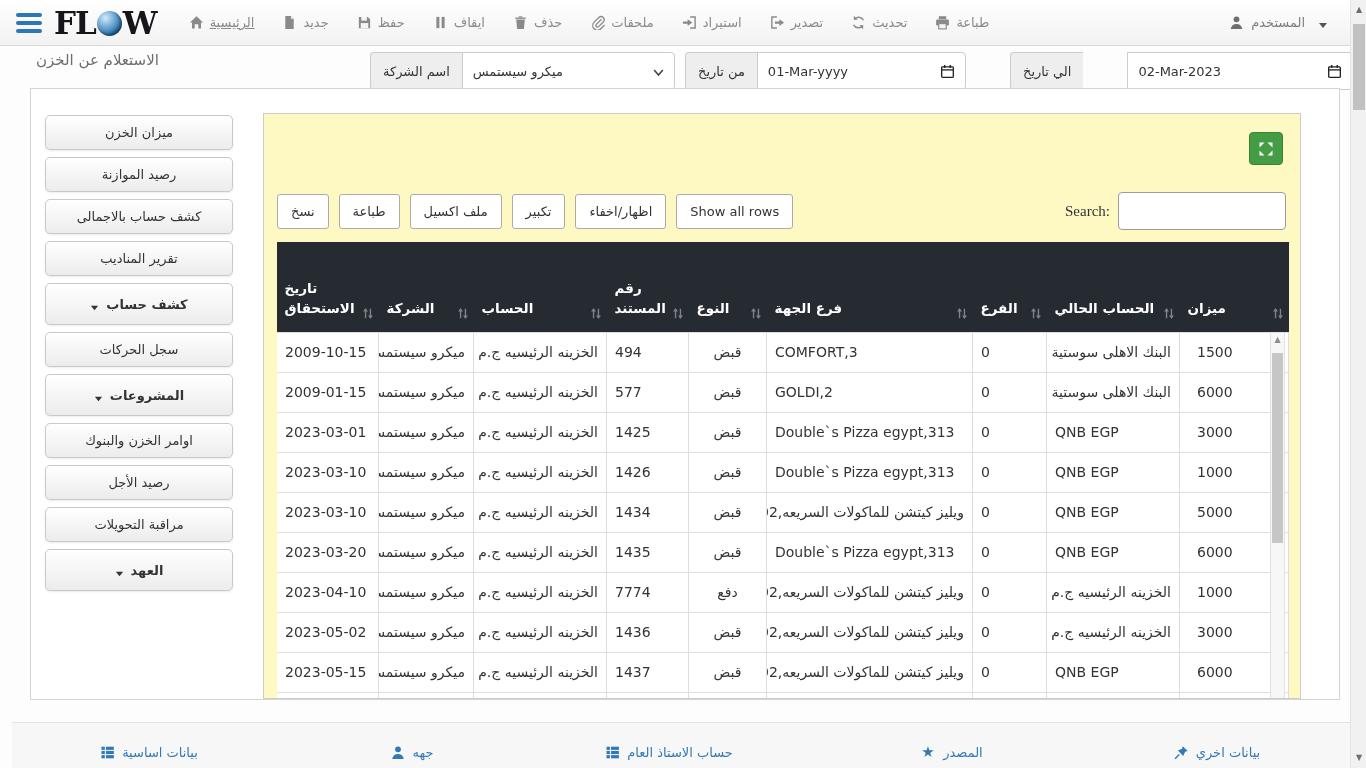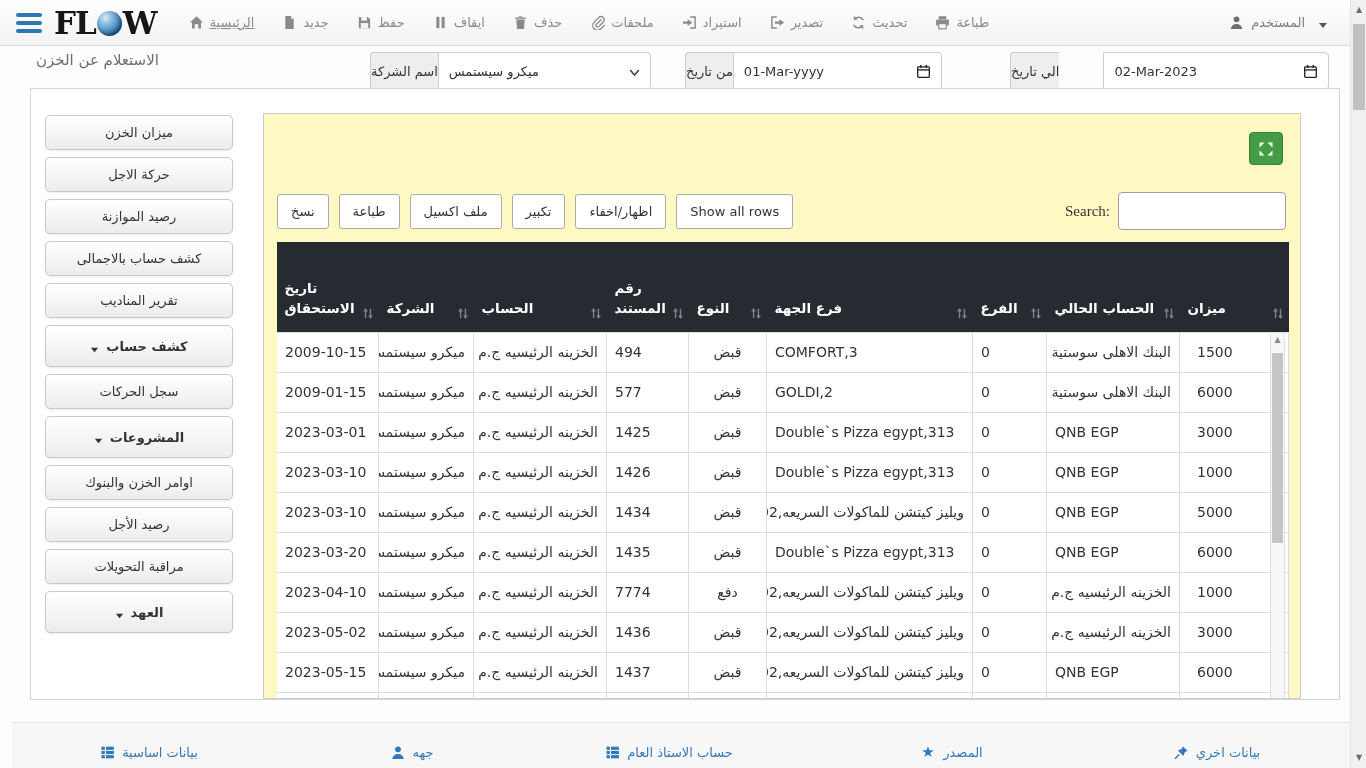--- a/index.html
+++ b/index.html
@@ -22,21 +22,21 @@
   .nav-item .icon { width:15px; height:15px; display:inline-flex; color:#8a8a8a; }
   .icon svg { width:100%; height:100%; }
   .user-menu { margin-left:auto; display:flex; align-items:center; gap:7px; color:#7d7d7d; font-size:13px; padding-right:28px; cursor:pointer; }
   .user-menu .icon { width:15px; height:15px; color:#6f6f6f; }
   .user-menu .caret { width:10px; height:10px; color:#555; margin-left:6px; }
 
   
   .page-title { position:absolute; top:51px; left:36px; font-size:15px; color:#6e6e6e; direction:rtl; }
   .igroup { position:absolute; top:52px; height:38px; display:flex; direction:ltr; }
   .igroup .addon { background:#eeeeee; border:1px solid #ccc; border-right:none; border-radius:4px 0 0 4px;
-    font-size:13px; color:#333; display:flex; align-items:center; padding:0 0; white-space:nowrap; }
+    font-size:13px; color:#333; display:flex; align-items:center; padding:0 12px; white-space:nowrap; }
   .igroup .field { background:#fff; border:1px solid #ccc; border-radius:0 4px 4px 0; height:38px;
     display:flex; align-items:center; font-size:13px; color:#333; padding:0 10px; position:relative; }
   .igroup input { border:none; outline:none; font-family:inherit; font-size:13px; color:#333; width:100%; background:transparent; direction:ltr; }
   .g-company { left:370px; } .g-company .field { width:213px; }
   .g-from { left:685px; } .g-from .field { width:209px; }
   .g-to { left:1010px;gap:44px; } .g-to .field { width:226px; }
   .chev { width:11px; height:11px; color:#444; margin-left:auto; flex:none; }
   .cal { width:15px; height:15px; color:#222; margin-left:auto; flex:none; }
 
   
@@ -248,23 +248,20 @@
           <rect x="4.2" y="1.1" width="1.6" height="3.1"></rect>
           <rect x="10.2" y="1.1" width="1.6" height="3.1"></rect>
         </svg></span>
   </div>
 </div>
 
 <div class="panel">
   <div class="sidebar" id="sidebar">
       <button class="side-btn">
         <span>ميزان الخزن</span>
-      </button>
-      <button class="side-btn">
-        <span>حركة الاجل</span>
       </button>
       <button class="side-btn">
         <span>رصيد الموازنة</span>
       </button>
       <button class="side-btn">
         <span>كشف حساب بالاجمالى</span>
       </button>
       <button class="side-btn">
         <span>تقرير المناديب</span>
       </button>

